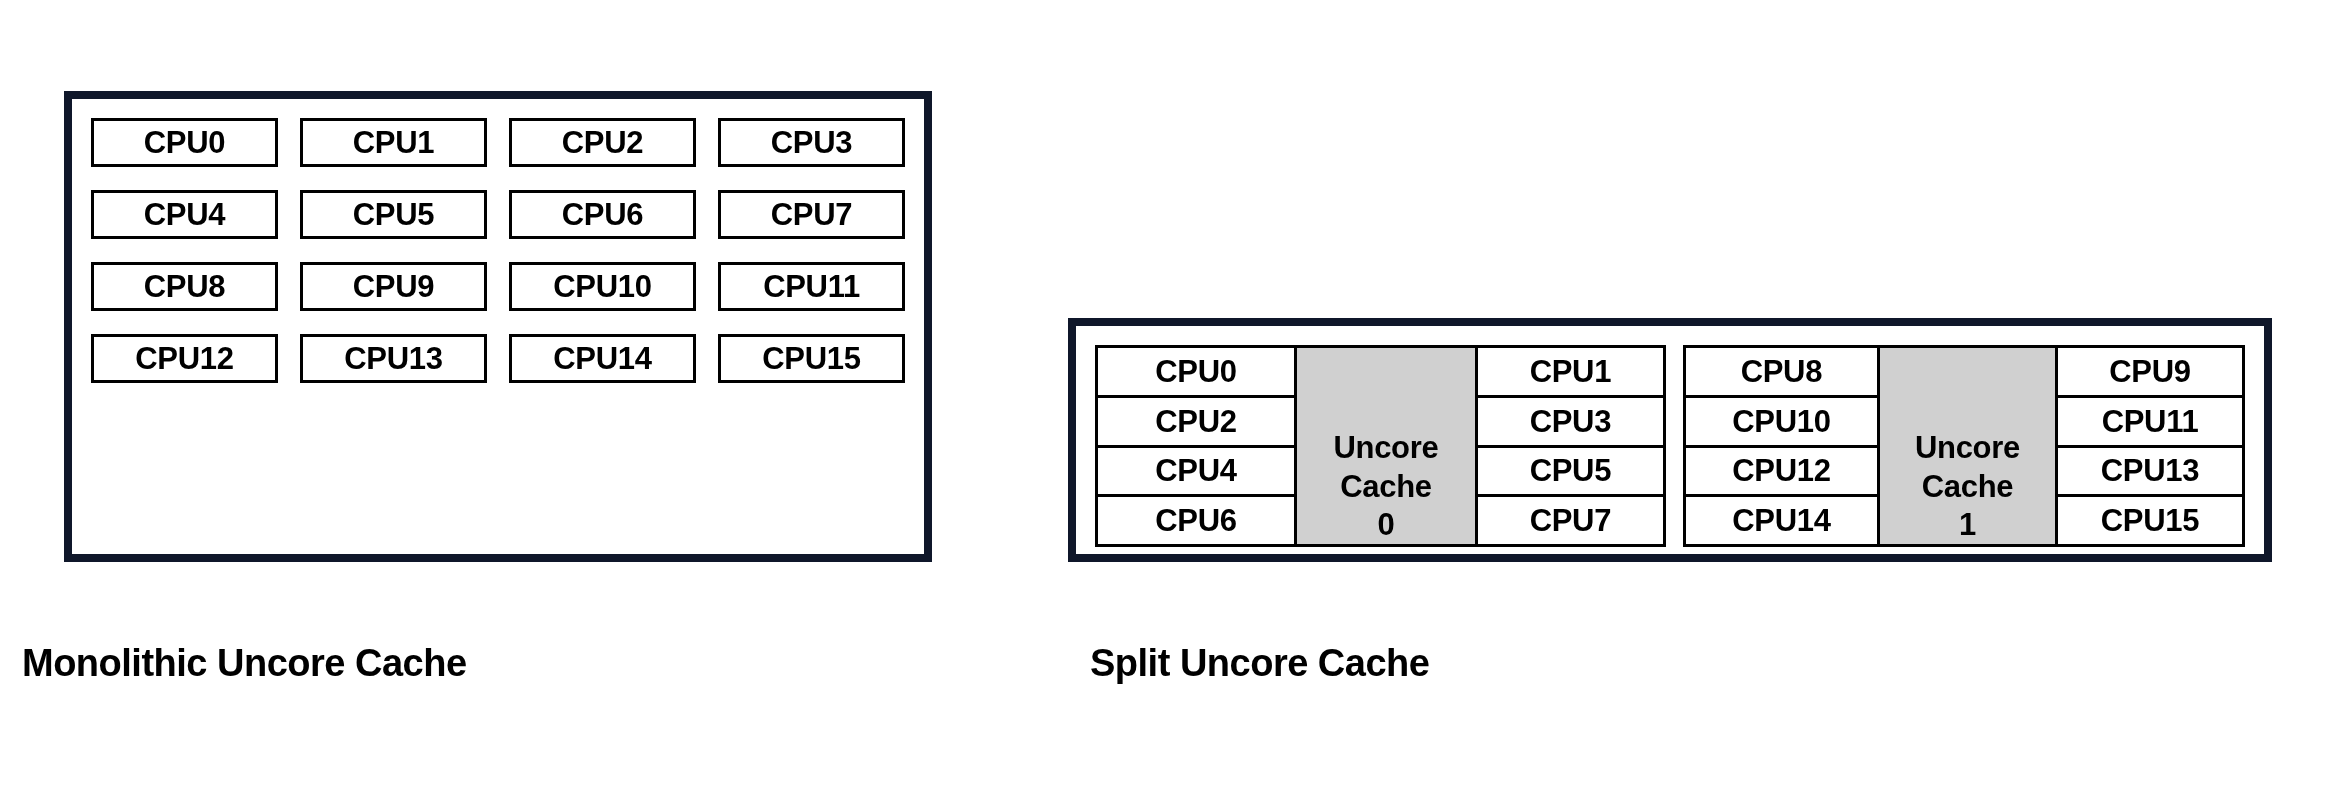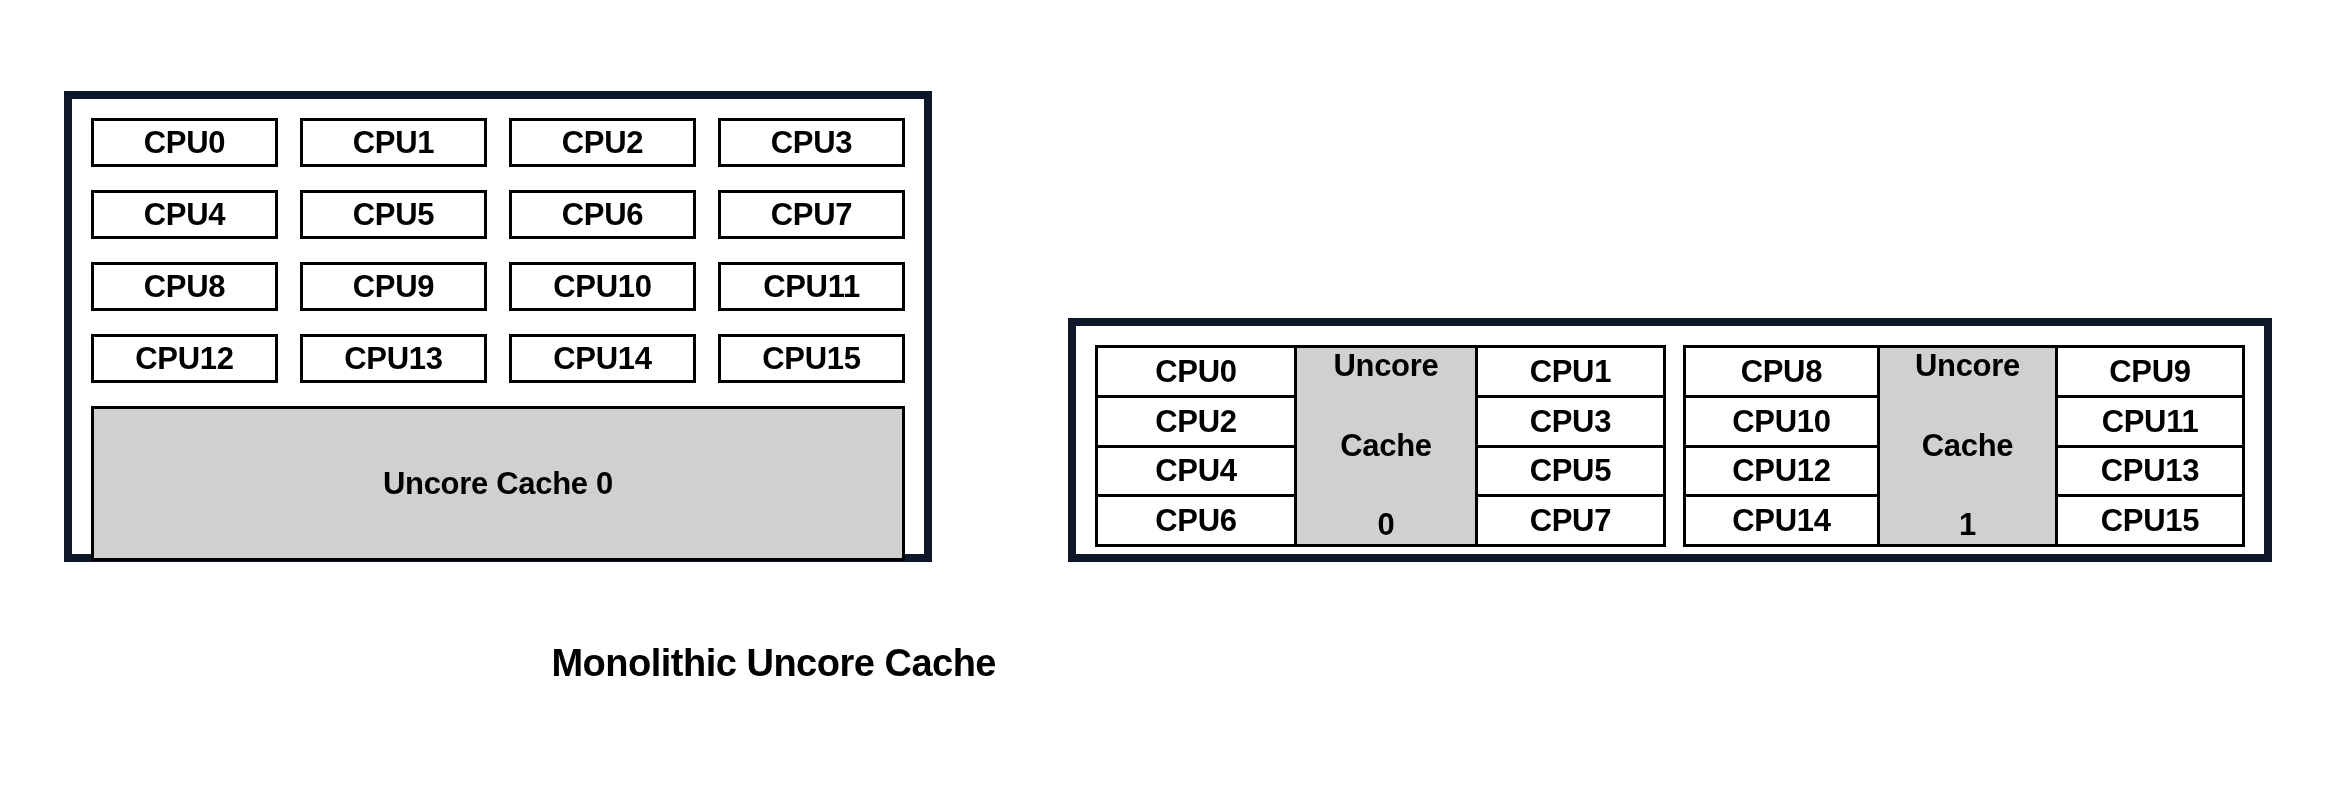--- a/index.html
+++ b/index.html
@@ -133,21 +133,21 @@
 
   .cache-tall {
     box-sizing: border-box;
     flex: 1 1 auto;
     border-left: 3px solid #000000;
     border-right: 3px solid #000000;
     background: #d0d0d0;
     display: flex;
     flex-direction: column;
     align-items: center;
-    justify-content: space-between;
+    justify-content: flex-end;
     gap: 2px;
   }
   .cache-tall .label {
     font-size: 31px;
     font-weight: 700;
     color: #000000;
     font-family: "Liberation Sans Narrow", "Liberation Sans", "DejaVu Sans", sans-serif;
     letter-spacing: -0.3px;
     line-height: 1.18;
     white-space: nowrap;
@@ -156,21 +156,22 @@
 
   
   .caption {
     position: absolute;
     font-size: 38px;
     font-weight: 700;
     color: #000000;
     font-family: "Liberation Sans Narrow", "Liberation Sans", "DejaVu Sans", sans-serif;
     letter-spacing: -0.5px;
     white-space: nowrap;
-    text-align: right;
+    text-align: left;
+    padding-left: 22px;
   }
   .caption.monolithic { left: 0px;    top: 642px; width: 996px; }
   .caption.split      { left: 1068px; top: 642px; width: 1204px; }
 </style>
 </head>
 <body>
 
 <div class="canvas">
 
   <div class="figure monolithic">
@@ -223,23 +224,20 @@
             <span class="label">CPU13</span>
           </div>
         <div class="cpu-cell">
             <span class="label">CPU14</span>
           </div>
         <div class="cpu-cell">
             <span class="label">CPU15</span>
           </div>
       </div>
 
-      <div class="cache-wide">
-        <span class="label">Uncore Cache 0</span>
-      </div>
 
     </div>
   </div>
 
   <div class="figure split">
     <div class="chassis">
       <div class="cluster-row">
 
         <div class="cluster cluster-0">
           <div class="cpu-column col-left">
@@ -315,14 +313,15 @@
                 <span class="label">CPU15</span>
               </div>
           </div>
         </div>
 
       </div>
     </div>
   </div>
 
   <div class="caption monolithic">Monolithic Uncore Cache</div>
+  <div class="caption split">Split Uncore Cache</div>
 
 </div>
 
 </body></html>

